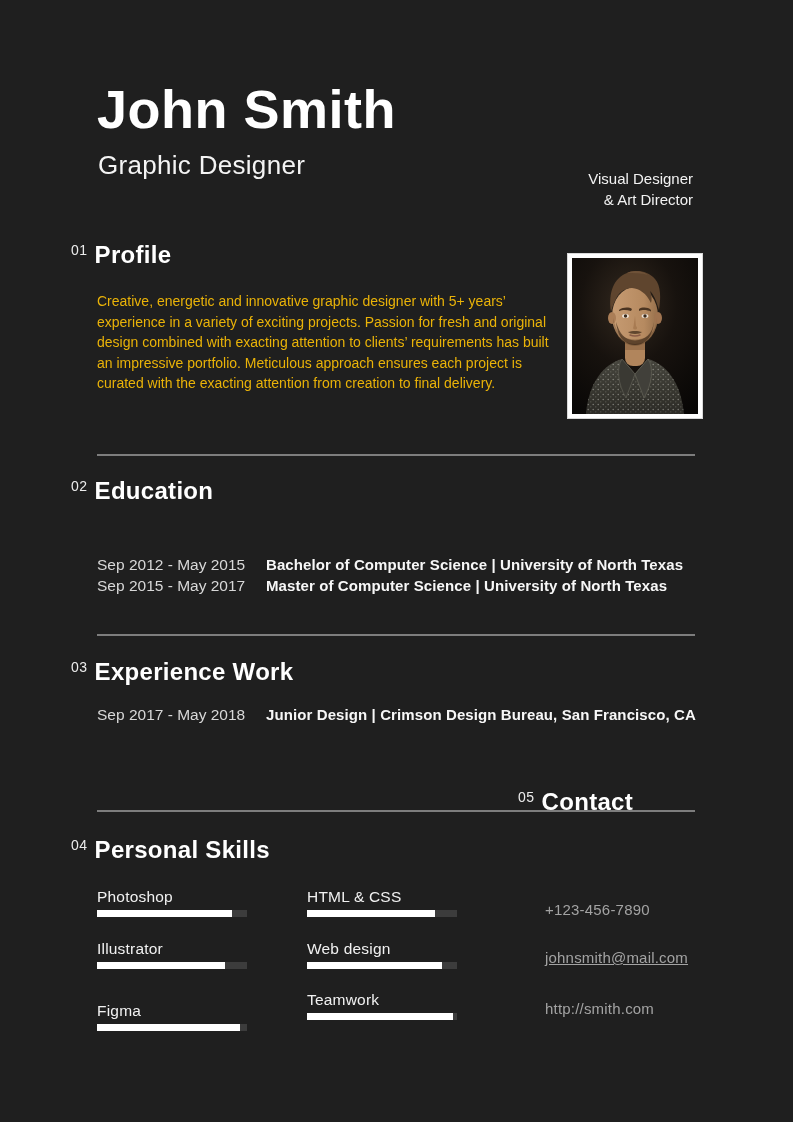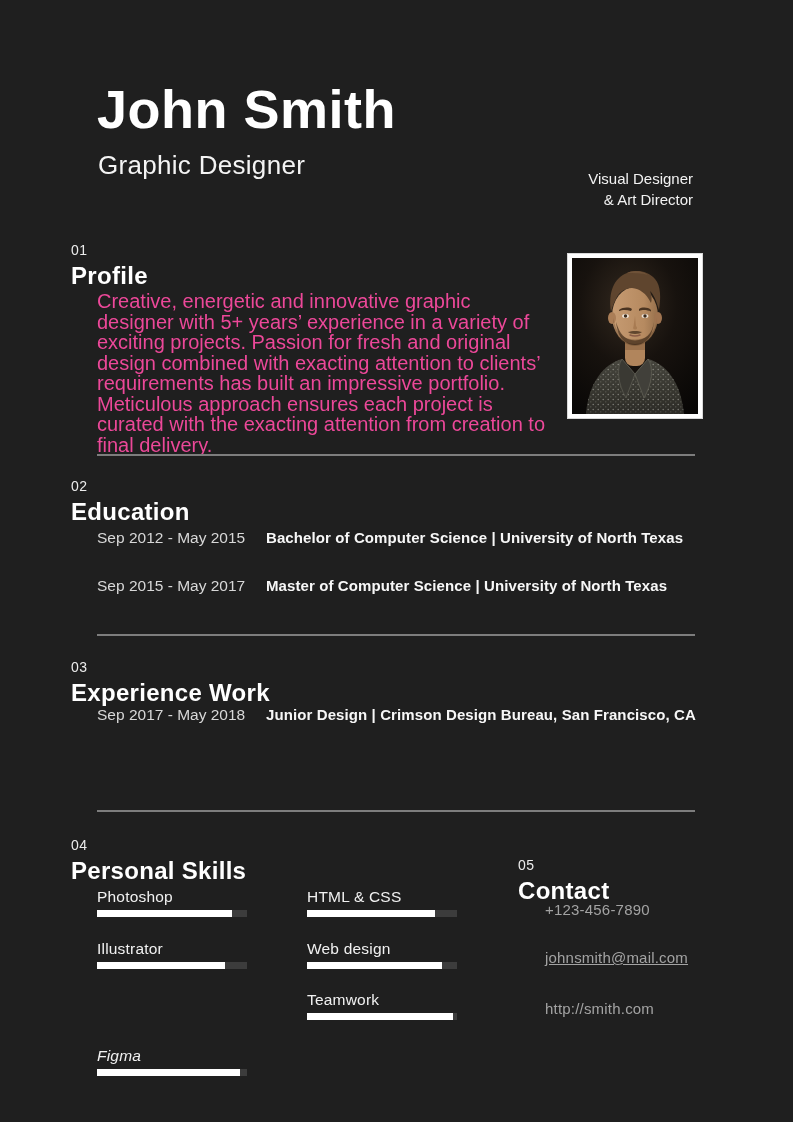--- a/index.html
+++ b/index.html
@@ -31,29 +31,28 @@
     right: 100px; top: 168px;
     text-align: right;
     font-size: 15px; line-height: 21px; color: #f2f2f2;
   }
 
   
   .sec-head {
     position: absolute;
     display: flex; align-items: flex-start; gap: 7px;
     left: 71px;
-    flex-direction: column;
   }
   .sec-num { font-size: 14px; line-height: 1; color: #ececec; letter-spacing: 0.5px; }
   .sec-title { font-size: 24px; line-height: 1; font-weight: 700; letter-spacing: 0.3px; }
 
   
   .profile-body {
     left: 97px; top: 291px; width: 452px;
-    font-size: 20px; line-height: 20.5px; color: #ec4899;
+    font-size: 14px; line-height: 20.5px; color: #eab308;
   }
 
   
   .photo-frame {
     left: 567px; top: 253px; width: 136px; height: 166px;
     background: #ffffff; padding: 5px;
     box-shadow: 0 0 0 1px #d9d9d9 inset;
   }
   .photo-frame svg { display: block; width: 100%; height: 100%; }
 
@@ -171,21 +170,21 @@
       <path d="M54 84 C58 86.5 68 86.5 72 84 C69 88 57 88 54 84 Z" fill="#3f2c1b" opacity="0.6"></path>
     </svg>
   </div>
 
   <div class="abs divider" style="top:454px;"></div>
 
   <div class="sec-head" style="top:479px;">
     <span class="sec-num">02</span>
     <span class="sec-title">Education</span>
   </div>
-  <div class="abs t-row" style="top:529px;">
+  <div class="abs t-row" style="top:556px;">
     <span class="t-date">Sep 2012 - May 2015</span>
     <span class="t-detail">Bachelor of Computer Science | University of North Texas</span>
   </div>
   <div class="abs t-row" style="top:577px;">
     <span class="t-date">Sep 2015 - May 2017</span>
     <span class="t-detail">Master of Computer Science | University of North Texas</span>
   </div>
 
   <div class="abs divider" style="top:634px;"></div>
 
@@ -210,21 +209,21 @@
     <div class="skill-track">
         <div class="skill-fill" style="width: 90%;"></div>
       </div>
   </div>
   <div class="skill-item" style="left:97px; top:940px;">
     <div class="skill-label">Illustrator</div>
     <div class="skill-track">
         <div class="skill-fill" style="width: 85%;"></div>
       </div>
   </div>
-  <div class="skill-item" style="left:97px; top:1047px;font-style:italic;">
+  <div class="skill-item" style="left:97px; top:1002px;">
     <div class="skill-label">Figma</div>
     <div class="skill-track">
         <div class="skill-fill" style="width: 95%;"></div>
       </div>
   </div>
 
   <div class="skill-item" style="left:307px; top:888px;">
     <div class="skill-label">HTML &amp; CSS</div>
     <div class="skill-track">
         <div class="skill-fill" style="width: 85%;"></div>
@@ -236,21 +235,21 @@
         <div class="skill-fill" style="width: 90%;"></div>
       </div>
   </div>
   <div class="skill-item" style="left:307px; top:991px;">
     <div class="skill-label">Teamwork</div>
     <div class="skill-track">
         <div class="skill-fill" style="width: 97%;"></div>
       </div>
   </div>
 
-  <div class="sec-head" style="left:518px; top:858px;">
+  <div class="sec-head" style="left:518px; top:790px;">
     <span class="sec-num">05</span>
     <span class="sec-title">Contact</span>
   </div>
   <div class="contact-item" style="top:901px;">+123-456-7890</div>
   <div class="contact-item" style="top:949px;text-decoration:underline;">johnsmith@mail.com</div>
   <div class="contact-item" style="top:1000px;">http://smith.com</div>
 
 </div>
 
 </body></html>

